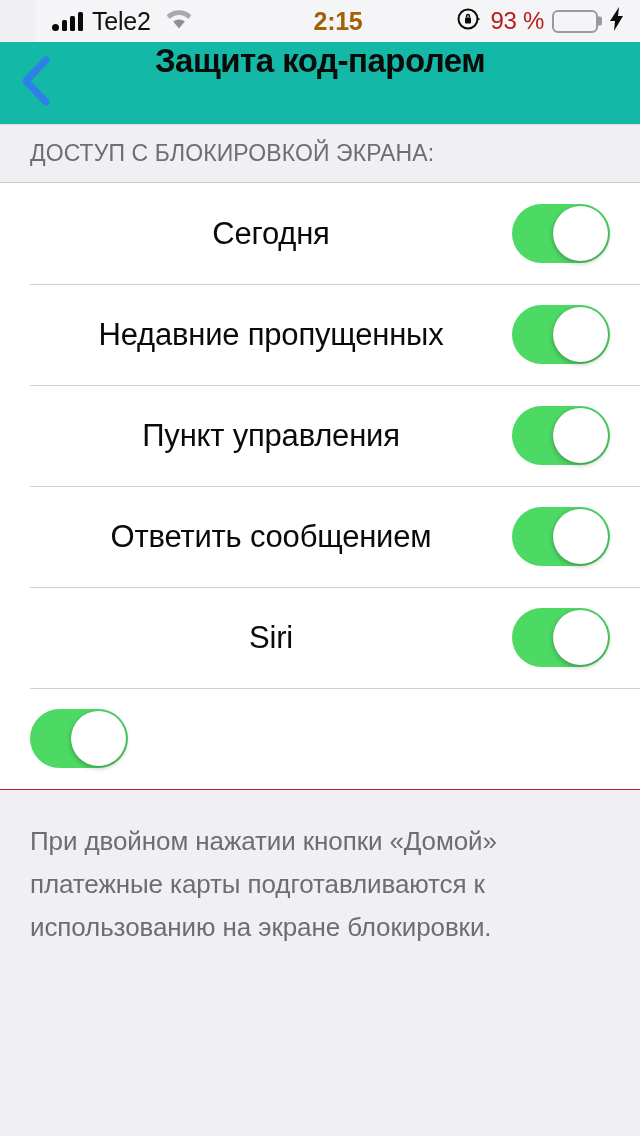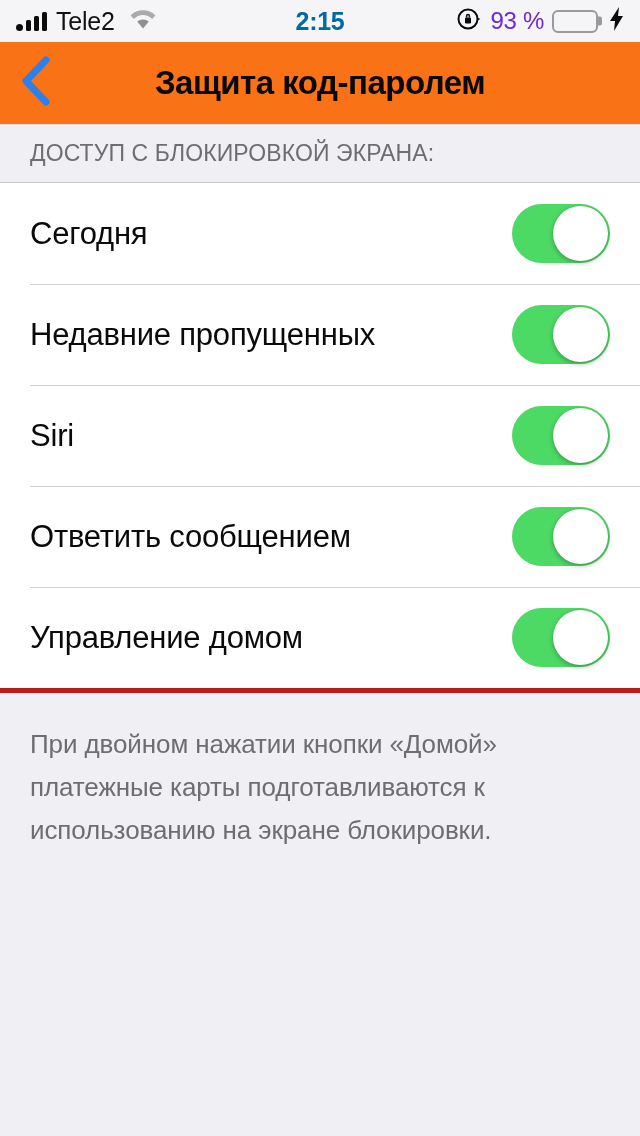--- a/index.html
+++ b/index.html
@@ -17,20 +17,21 @@
 
   
   .status-bar {
     height: 42px;
     background: #F5F5F7;
     display: flex;
     align-items: center;
     position: relative;
     padding: 0 16px;
     box-sizing: border-box;
+    margin-left: 36px;
   }
   .sb-left {
     display: flex;
     align-items: center;
     gap: 9px;
   }
   .signal-bars {
     display: flex;
     align-items: flex-end;
     gap: 3px;
@@ -55,35 +56,35 @@
     margin-left: 4px;
     display: block;
   }
   .sb-center {
     position: absolute;
     left: 0;
     right: 0;
     text-align: center;
     font-size: 25px;
     font-weight: bold;
-    color: #0369a1;
+    color: #a16207;
     letter-spacing: -0.3px;
     pointer-events: none;
   }
   .sb-right {
     margin-left: auto;
     display: flex;
     align-items: center;
     gap: 8px;
     position: relative;
     z-index: 2;
   }
   .battery-pct {
     font-size: 24px;
-    color: #6d28d9;
+    color: #b91c1c;
     letter-spacing: -0.3px;
   }
   .battery {
     width: 46px;
     height: 23px;
     border: 2px solid #9A9A9E;
     border-radius: 6px;
     position: relative;
     box-sizing: border-box;
     padding: 2px;
@@ -106,23 +107,22 @@
   .bolt {
     font-size: 22px;
     line-height: 1;
     color: #0B0B0B;
     margin-left: 4px;
   }
 
   
   .nav-bar {
     height: 82px;
-    background: #f97316;
-    display: flex;
-    align-items: center;
+    background: #14b8a6;
+    display: flex;
     position: relative;
   }
   .back-button {
     width: 74px;
     height: 100%;
     display: flex;
     align-items: center;
     justify-content: center;
     cursor: pointer;
   }
@@ -154,21 +154,22 @@
   .section-header-text {
     font-size: 23px;
     color: #6D6D72;
     letter-spacing: 0.1px;
   }
 
   
   .list {
     background: #FFFFFF;
     border-top: 1px solid #C8C7CC;
-    border-bottom: 5px solid #b91c1c;
+    border-bottom: 1px solid #b91c1c;
+    text-align: center;
   }
   .row {
     height: 101px;
     display: flex;
     align-items: center;
     padding: 0 30px 0 30px;
     box-sizing: border-box;
     position: relative;
     background: #FFFFFF;
     cursor: default;
@@ -304,37 +305,42 @@
       </span>
   </div>
 
   <div class="row">
     <span class="row-label">Недавние пропущенных</span>
     <span class="toggle on">
         <span class="knob"></span>
       </span>
   </div>
 
+  <div class="row">
+    <span class="row-label">Пункт управления</span>
+    <span class="toggle on">
+        <span class="knob"></span>
+      </span>
+  </div>
+
+  <div class="row">
+    <span class="row-label">Ответить сообщением</span>
+    <span class="toggle on">
+        <span class="knob"></span>
+      </span>
+  </div>
 
   <div class="row">
     <span class="row-label">Siri</span>
     <span class="toggle on">
         <span class="knob"></span>
       </span>
   </div>
 
   <div class="row">
-    <span class="row-label">Ответить сообщением</span>
-    <span class="toggle on">
-        <span class="knob"></span>
-      </span>
-  </div>
-
-  <div class="row">
-    <span class="row-label">Управление домом</span>
     <span class="toggle on">
         <span class="knob"></span>
       </span>
   </div>
 
 
 
 </div>
 
 <div class="footer">

